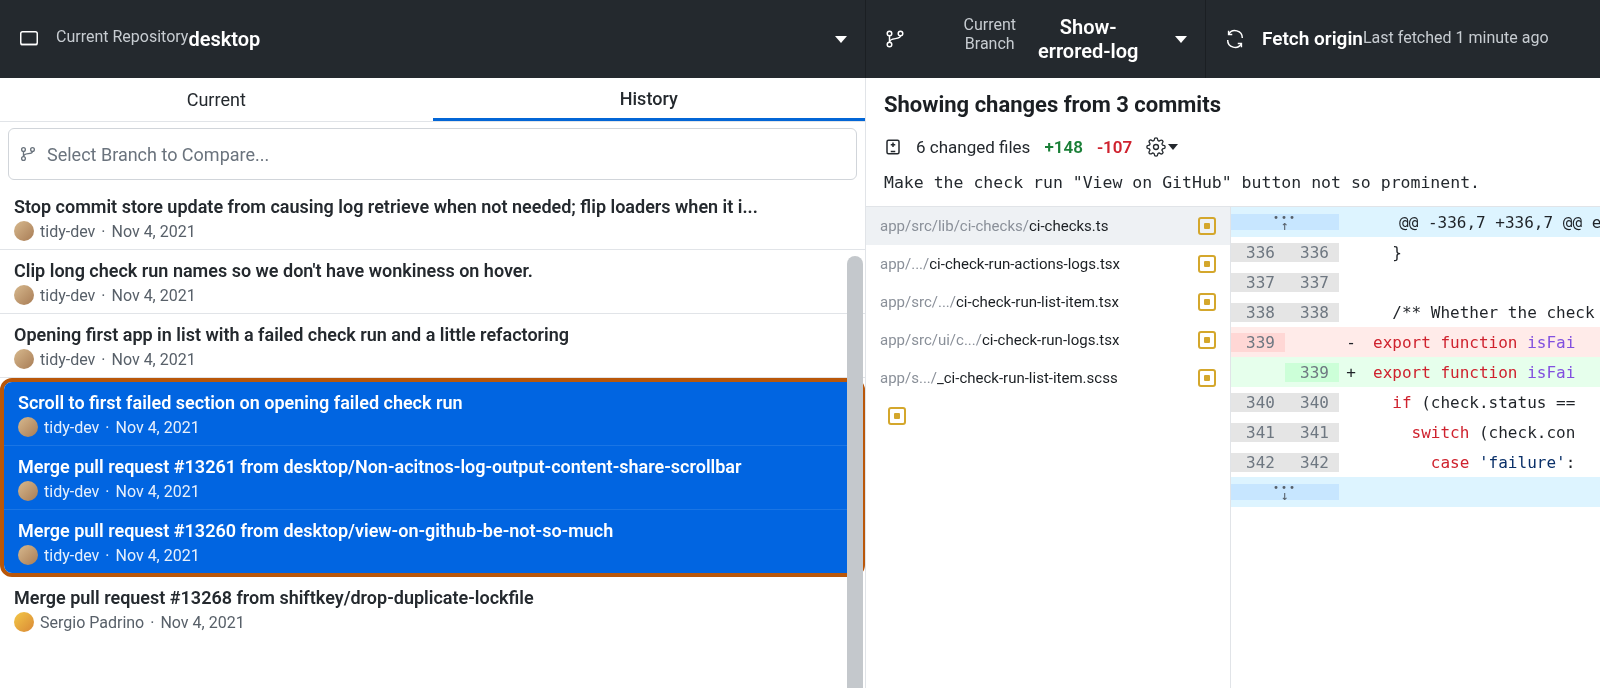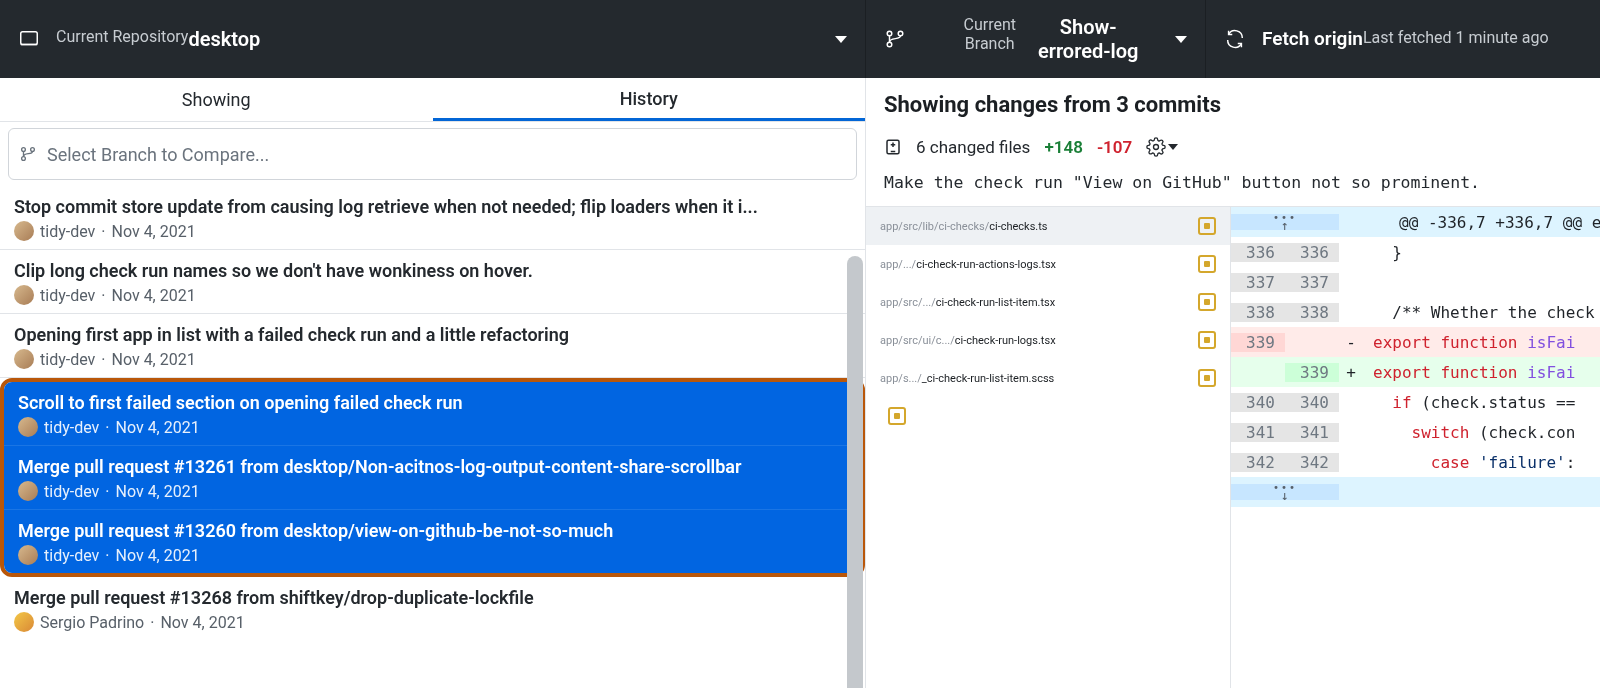--- a/index.html
+++ b/index.html
@@ -39,21 +39,21 @@
   .right-pane { flex:1; display:flex; flex-direction:column; overflow:hidden; }
   .changes-header { padding:14px 18px 8px; }
   .changes-title { font-size:22px; font-weight:700; color:#1b1f23; }
   .changes-summary { display:flex; align-items:center; gap:14px; margin:12px 18px 10px; font-size:17px; color:#24292e; }
   .diff-icon { width:18px; height:18px; stroke:#24292e; stroke-width:2; fill:none; }
   .additions { color:#1a7f37; font-weight:600; }
   .deletions { color:#cf222e; font-weight:600; }
   .gear { width:20px; height:20px; stroke:#24292e; stroke-width:1.6; fill:none; }
   .commit-msg { font-family: SFMono-Regular, Consolas, Menlo, monospace; font-size:16.5px; color:#24292e; padding:6px 18px 14px; }
   .files-diff-row { display:flex; flex:1; overflow:hidden; border-top:1px solid #e1e4e8; }
-  .file-list { width:364px; font-size:11px; }
+  .file-list { width:364px; font-size:15px; }
   .file-item { display:flex; align-items:center; padding:10px 14px; justify-content:space-between; cursor:pointer; }
   .file-item.active { background:#eef1f4; }
   .file-path { white-space:nowrap; overflow:hidden; text-overflow:ellipsis; max-width:300px; }
   .file-path .dim { color:#8a9099; }
   .file-path .strong { color:#1b1f23; }
   .mod-badge { width:18px; height:18px; border:2px solid #d4a72c; border-radius:3px; position:relative; flex-shrink:0; margin-left:8px; }
   .mod-badge::after { content:""; position:absolute; inset:4px; background:#d4a72c; border-radius:1px; }
   .diff-view { flex:1; font-family: SFMono-Regular, Consolas, Menlo, monospace; font-size:16px; overflow:hidden; border-left:1px solid #e1e4e8; }
   .diff-row { display:flex; height:30px; align-items:center; }
   .lineno { width:54px; text-align:right; padding-right:10px; color:#6e7781; background:#e5e5e5; }
@@ -111,21 +111,21 @@
       <span class="toolbar-big" style="font-size:19px">Fetch origin</span>
       <span class="toolbar-small">Last fetched 1 minute ago</span>
     </div>
   </div>
 </div>
 
 <div class="content">
 
   <div class="left-pane">
     <div class="tabs">
-      <div class="tab">Showing</div>
+      <div class="tab">Current</div>
       <div class="tab active">History</div>
     </div>
     <div class="branch-compare">
       <svg viewBox="0 0 24 24">
           <circle cx="6" cy="6" r="2.5"></circle>
           <circle cx="6" cy="18" r="2.5"></circle>
           <circle cx="18" cy="6" r="2.5"></circle>
           <path d="M6 8.5v7"></path>
           <path d="M18 8.5c0 5-12 1-12 7"></path>
         </svg>

